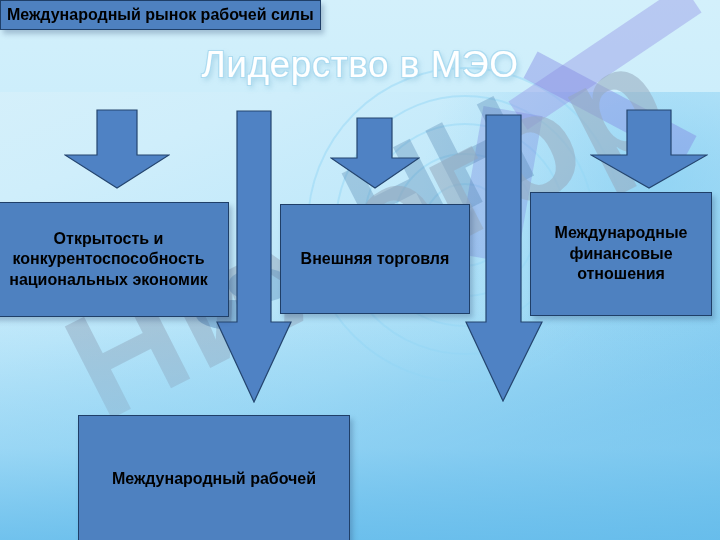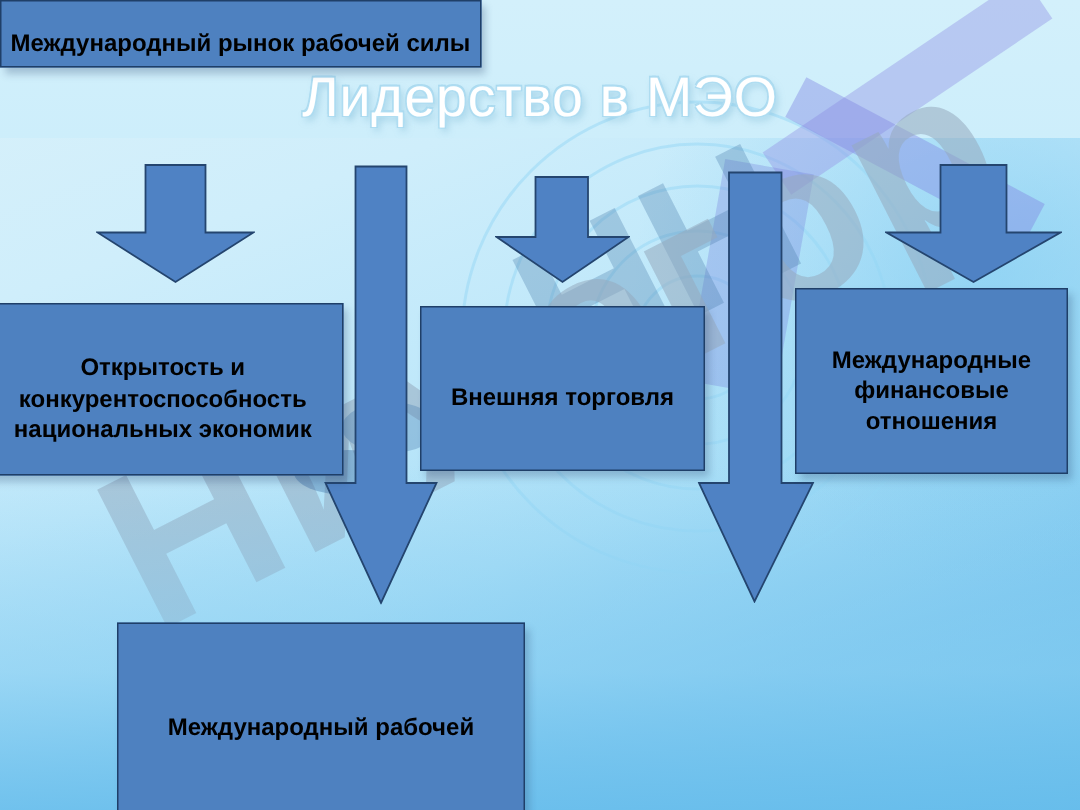--- a/index.html
+++ b/index.html
@@ -155,21 +155,21 @@
     align-items: center;
     justify-content: center;
     text-align: center;
     color: #000000;
     font-weight: bold;
     font-size: 16px;
     line-height: 1.28;
     box-shadow: 3px 4px 5px rgba(40,70,110,0.28);
     padding: 4px 6px;
   }
-  .box span { display: block; width: 100%; margin-top: 15px; }
+  .box span { display: block; width: 100%; }
 
   #box-openness     { left: -12px;  top: 202px; width: 241px; height: 115px; }
   #box-trade        { left: 280px;  top: 204px; width: 190px; height: 110px; align-items: center; }
   #box-finance      { left: 530px;  top: 192px; width: 182px; height: 124px; }
   #box-tourism      { left: 78px;   top: 415px; width: 272px; height: 128px; }</style>
 </head>
 <body>
 
 <div id="slide">
 

